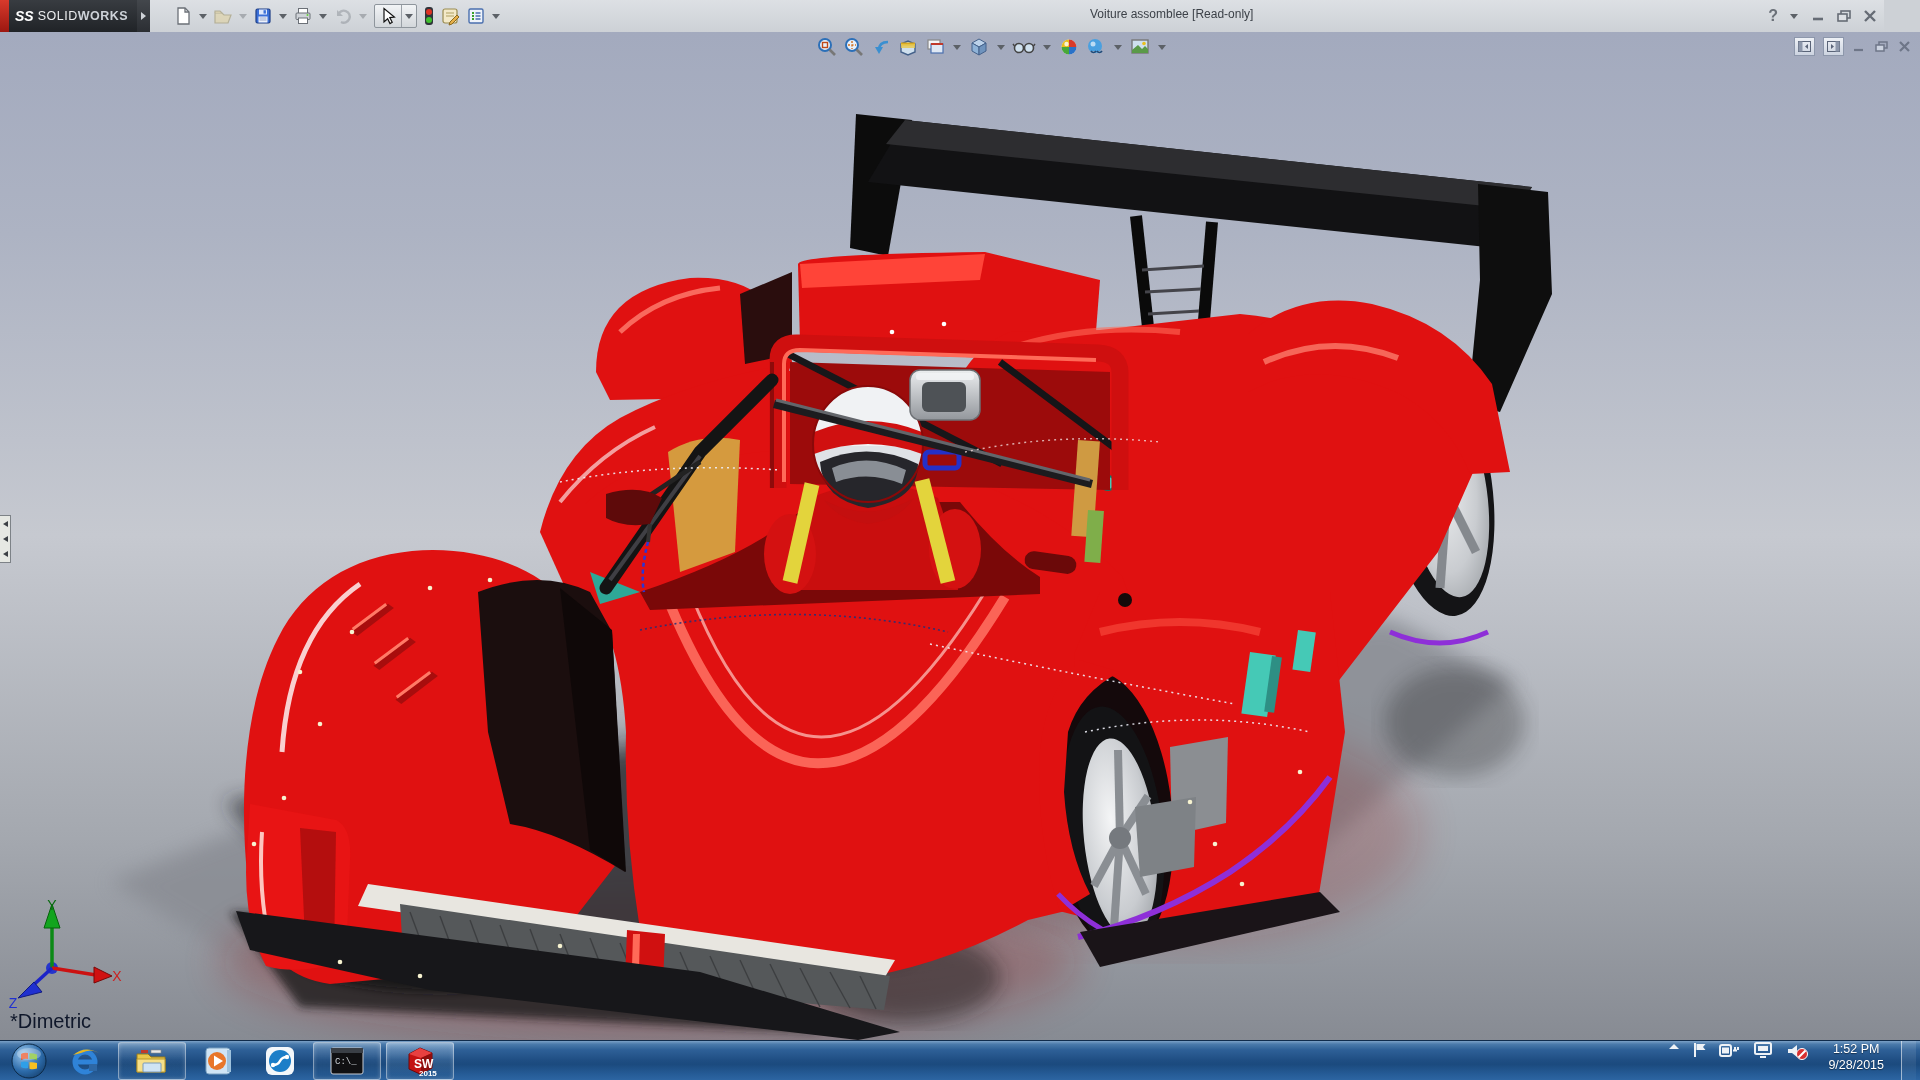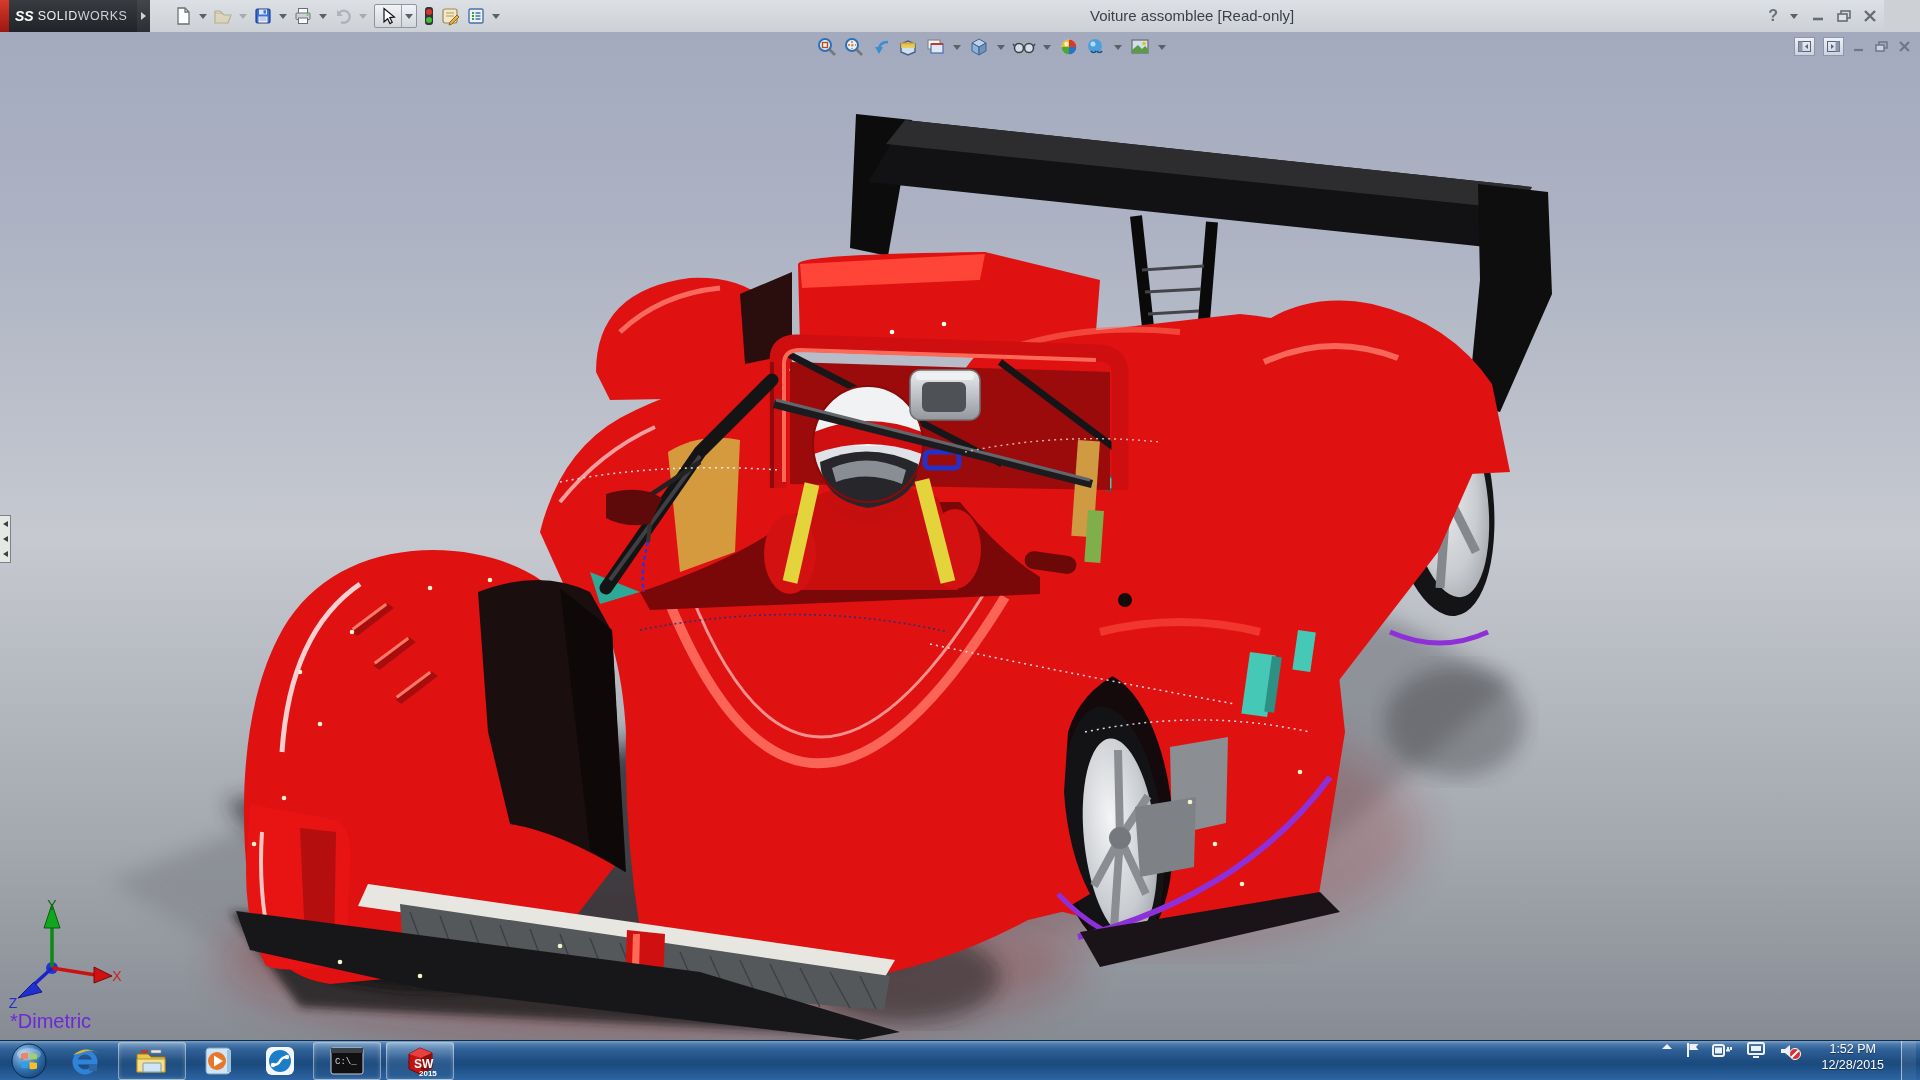--- a/index.html
+++ b/index.html
@@ -5,49 +5,49 @@
   html,body{margin:0;padding:0;width:1920px;height:1080px;overflow:hidden;
     font-family:"Liberation Sans",sans-serif;user-select:none;background:#cdd1d6;}
   
   .titlebar{position:absolute;left:0;top:0;width:1884px;height:32px;
     background:linear-gradient(#dde0e4,#cdd1d6);border-bottom:1px solid #aeb2b8;display:flex;align-items:center;text-align:right;}
   .app-sliver{width:9px;height:32px;background:linear-gradient(#d83a2c,#9c1710);}
   .brand-block{height:32px;width:122px;background:linear-gradient(#383c41,#202327);
     display:flex;align-items:center;padding-left:6px;color:#eceef0;}
   .brand-logo{font-size:14px;font-style:italic;font-weight:bold;margin-right:4px;color:#fff;}
   .brand-text{font-size:12.5px;letter-spacing:.5px;}
-  .brand-text b{font-weight:400}.brand-text span{font-weight:400;color:#cdd2d8}
+  .brand-text b{font-weight:400}.brand-text span{font-weight:700;color:#cdd2d8}
   .brand-tab{height:32px;width:13px;background:linear-gradient(#43474c,#2b2e33);
     display:flex;align-items:center;justify-content:center;}
   .tri-right{width:0;height:0;border-top:4px solid transparent;border-bottom:4px solid transparent;border-left:5px solid #cfd3d8;}
   .std-toolbar{display:flex;align-items:center;margin-left:22px;gap:2px;}
   .tool{display:flex;align-items:center;padding:2px 1px;}
   .tool svg{display:block}
   .caret{width:0;height:0;border-left:4px solid transparent;border-right:4px solid transparent;border-top:5px solid #5c6167;margin:0 3px;}
   .caret.dim{border-top-color:#a7abb0}
   .dim-ico{opacity:.42}
   .pressed-group{display:flex;align-items:stretch;border:1px solid #8e959c;border-radius:2px;background:linear-gradient(#f2f4f6,#d3d7db);margin:0 2px;}
   .pressed-group .seg{display:flex;align-items:center;padding:1px 3px;}
   .pressed-group .seg+.seg{border-left:1px solid #9aa0a7;}
-  .win-title{position:absolute;left:1090px;top:7px;font-size:15px;color:#3c4148;}
+  .win-title{position:absolute;left:1090px;top:7px;font-size:12px;color:#3c4148;}
   .win-ctrls{position:absolute;right:6px;top:0;height:32px;display:flex;align-items:center;gap:9px;color:#666c75;}
   .win-ctrls .q{font-size:16px;font-weight:bold;color:#6a7078;}
   
   .viewport{position:absolute;left:0;top:32px;width:1920px;height:1008px;overflow:hidden;
     border-right:1px solid #70747c;}
   .viewport > svg.scene{position:absolute;left:0;top:0;}
   .hud{position:absolute;left:815px;top:3px;display:flex;align-items:center;gap:3px;}
   .hud .tool{padding:1px;}
   .doc-ctrls{position:absolute;right:8px;top:5px;display:flex;align-items:center;gap:8px;}
   .pane-btn{width:19px;height:17px;border:1px solid #8d97ab;background:linear-gradient(#eef1f6,#ccd3e0);
     display:flex;align-items:center;justify-content:center;}
   .splitter{position:absolute;left:0;top:483px;width:10px;height:46px;background:#e6e8e3;
     border:1px solid #7d8287;border-left:none;display:flex;flex-direction:column;justify-content:space-around;align-items:center;}
   .tri-left{width:0;height:0;border-top:3px solid transparent;border-bottom:3px solid transparent;border-right:5px solid #3c4045;}
-  .view-label{position:absolute;left:10px;top:978px;font-size:20px;color:#6d28d9;}
+  .view-label{position:absolute;left:10px;top:978px;font-size:20px;color:#0f172a;}
   .triad{position:absolute;left:4px;top:864px;}
   
   .taskbar{position:absolute;left:0;top:1040px;width:1920px;height:40px;
     background:linear-gradient(180deg,#7ba1c7 0%,#4a7aab 8%,#2e6097 22%,#1f4e83 48%,#1b4a7e 58%,#255b96 82%,#2e67a4 100%);
     border-top:1px solid #102c4c;display:flex;align-items:center;}
   .tb-items{display:flex;align-items:center;gap:5px;padding-left:6px;}
   .tb-btn{height:36px;display:flex;align-items:center;justify-content:center;border-radius:3px;}
   .tb-btn.plain{width:56px;}
   .tb-btn.boxed{width:66px;border:1px solid rgba(255,255,255,.45);
     background:linear-gradient(rgba(255,255,255,.22),rgba(255,255,255,.04) 45%,rgba(0,0,0,.08));
@@ -646,17 +646,17 @@
         <rect x="6" y="5" width="10" height="5" fill="#eef2f6"></rect>
         <path d="M8,16 h6" stroke="#eef2f6" stroke-width="2"></path>
       </svg>
     <svg width="24" height="20">
       <path d="M3,8 h4 l5,-4 v12 l-5,-4 h-4 z" fill="#eef2f6"></path>
       <circle cx="17" cy="13" r="5.5" fill="#d83030" stroke="#fff" stroke-width="1"></circle>
       <path d="M13.5,16.5 L20.5,9.5" stroke="#fff" stroke-width="2"></path>
     </svg>
     <div class="clock">
       <div>1:52 PM</div>
-      <div>12/28/2015</div>
+      <div>9/28/2015</div>
     </div>
     <div class="show-desktop"></div>
   </div>
 </div>
 
 </body></html>

